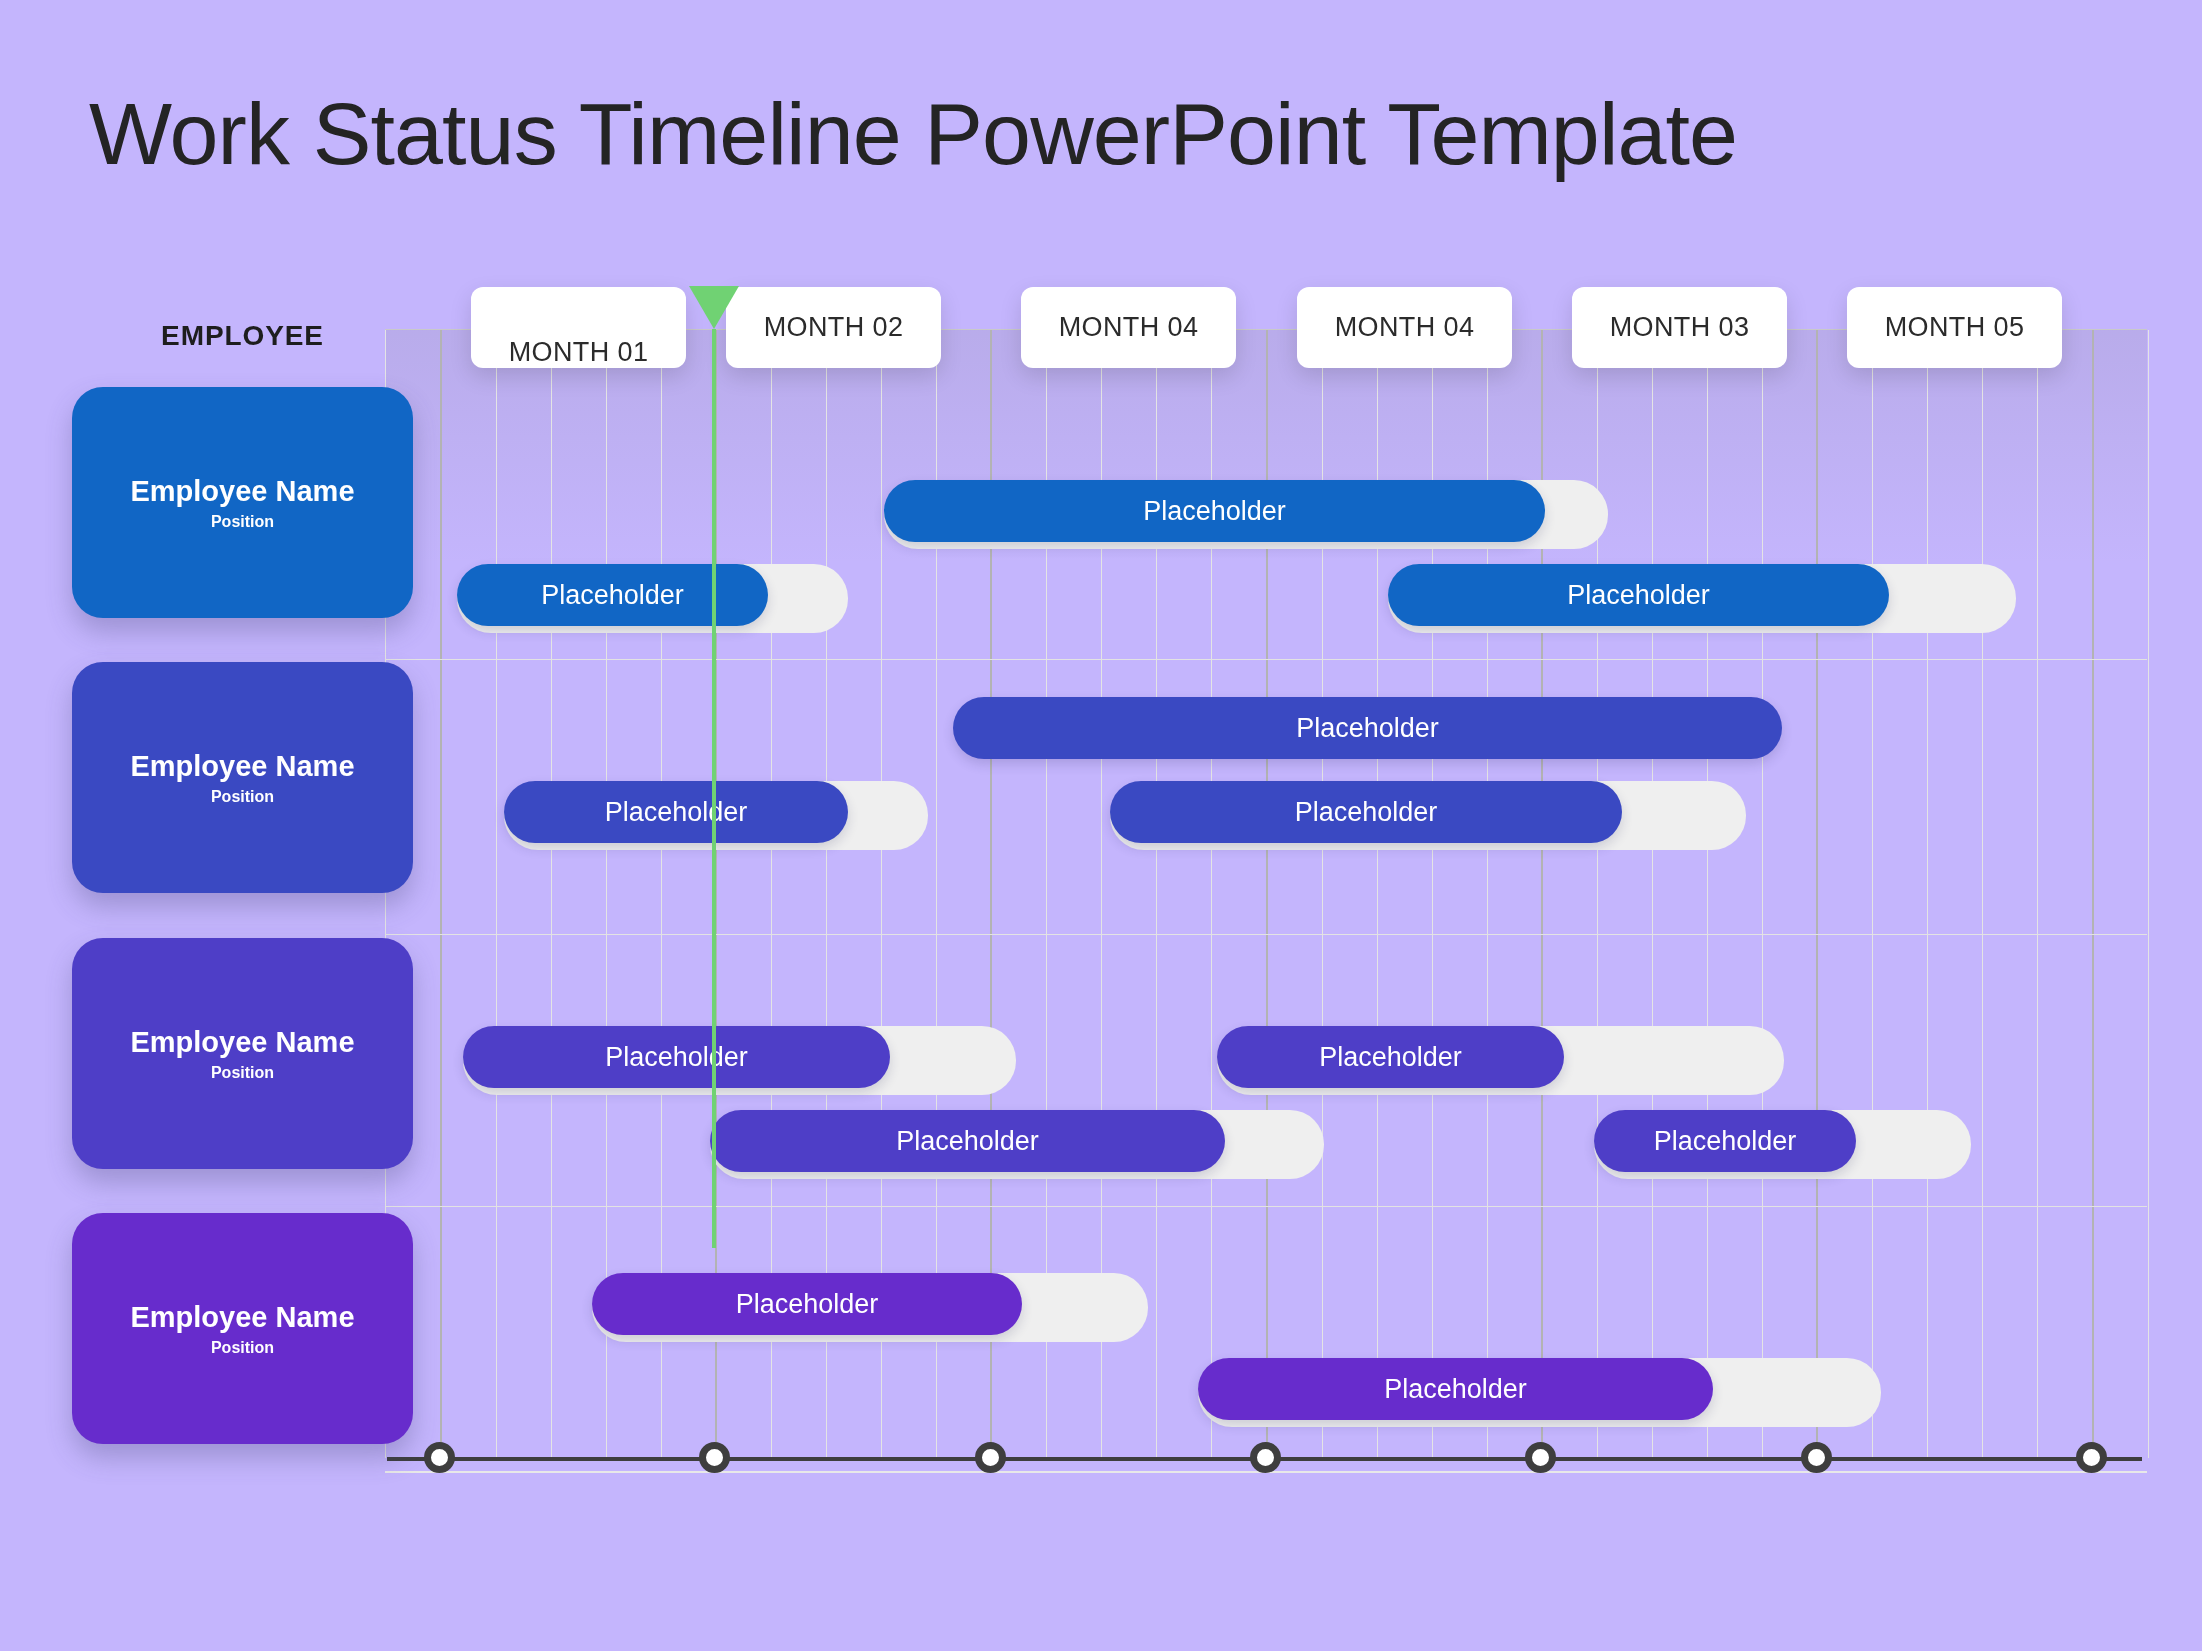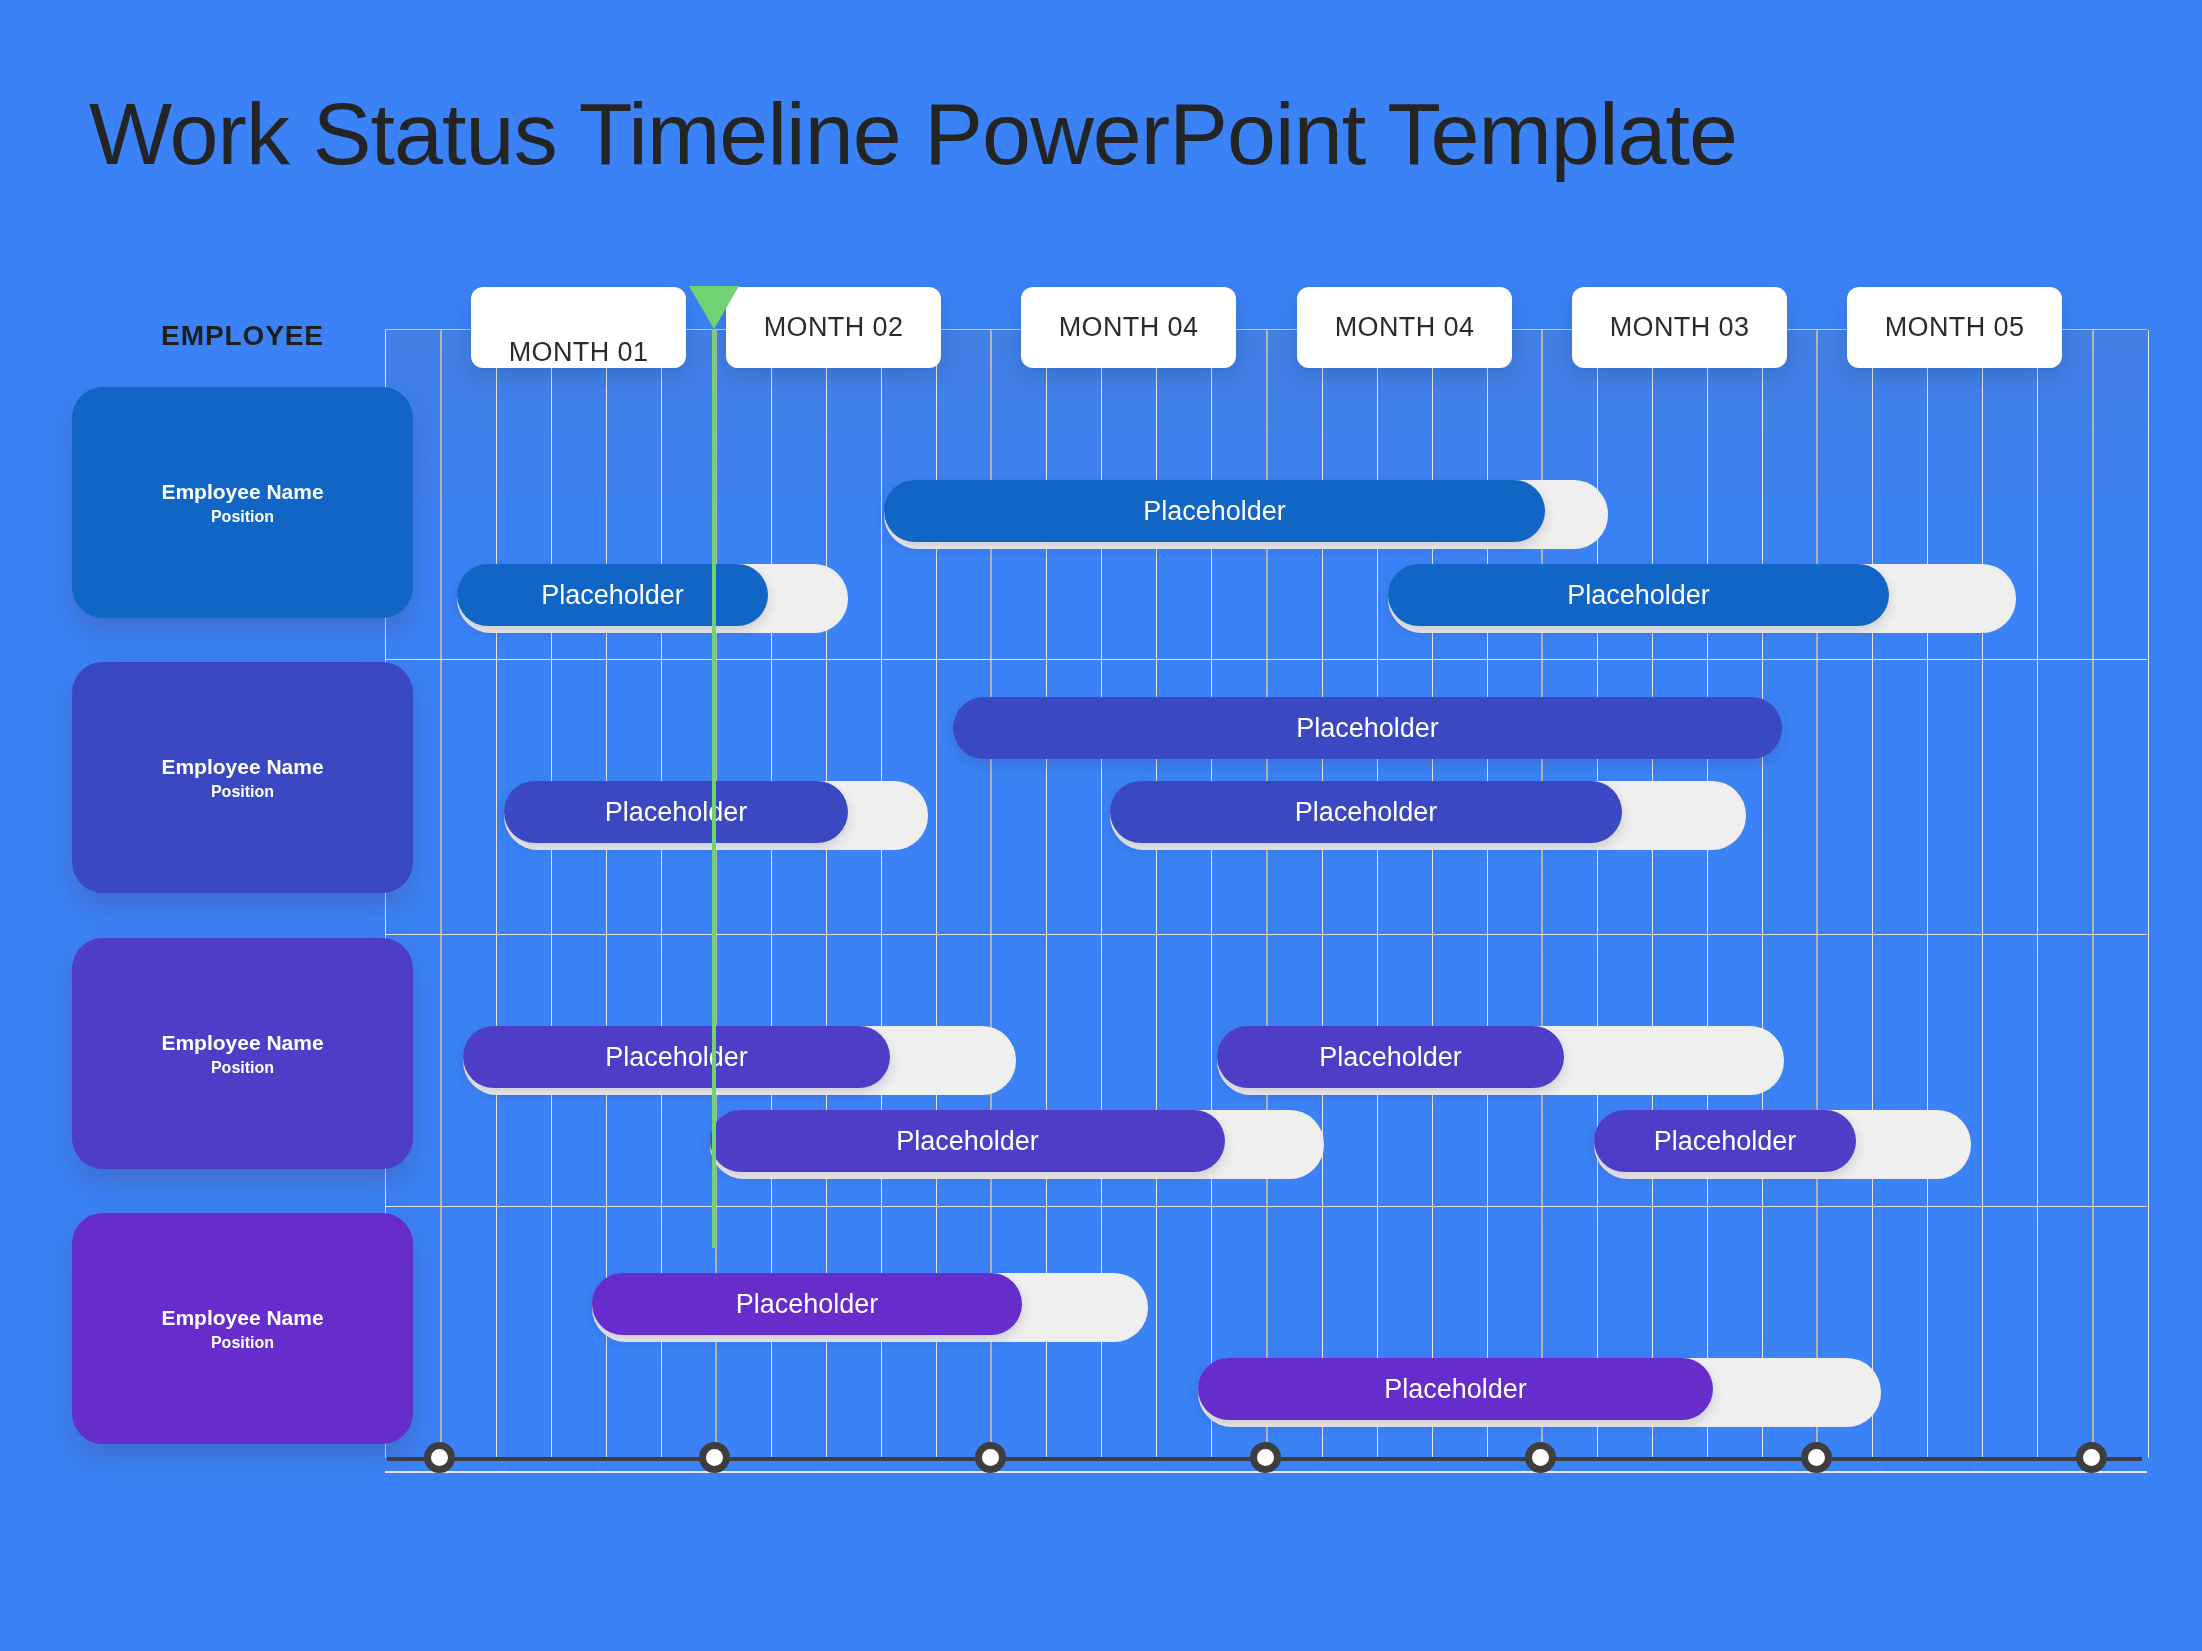--- a/index.html
+++ b/index.html
@@ -2,21 +2,21 @@
 <html style="font-size:13.8px"><head>
 <meta charset="utf-8">
 <style>
   html,body{margin:0;padding:0;}
   body{
     width:2203px;height:1652px;background:#fdfdfd;
     font-family:"Liberation Sans", sans-serif;
     -webkit-font-smoothing:antialiased;
     overflow:hidden;
   }
-  #stage{position:relative;width:2203px;height:1652px;background:#3b82f6;}
+  #stage{position:relative;width:2203px;height:1652px;background:#c4b5fd;}
 
   .page-title{
     position:absolute;left:89px;top:83px;
     font-size:88px;font-weight:400;color:#242424;letter-spacing:-0.9px;
     white-space:nowrap;
   }
 
   
   .vline{position:absolute;top:330px;width:0.9px;background:#e4e4e4;z-index:0;}
   .vline.boundary{width:1.7px;background:#b3b3b3;}
@@ -41,21 +41,21 @@
     letter-spacing:0.9px;z-index:4;
   }
 
   
   .emp-card{
     position:absolute;left:72px;width:341px;height:231px;border-radius:31px;
     display:flex;flex-direction:column;align-items:center;justify-content:center;
     color:#ffffff;text-align:center;z-index:3;
     box-shadow:0 13.8px 26px rgba(70,70,120,0.30);
   }
-  .emp-card .emp-name{font-size:21px;font-weight:bold;line-height:1.35;}
+  .emp-card .emp-name{font-size:29px;font-weight:bold;line-height:1.35;}
   .emp-card .emp-pos{font-size:16px;font-weight:700;line-height:1.35;}
 
   
   .bar-track{
     position:absolute;height:69px;border-radius:34px;background:#efefef;z-index:1;
   }
   .bar{
     position:absolute;height:62px;border-radius:34px;z-index:2;
     display:flex;align-items:center;justify-content:center;
     color:#ffffff;font-size:27px;white-space:nowrap;

